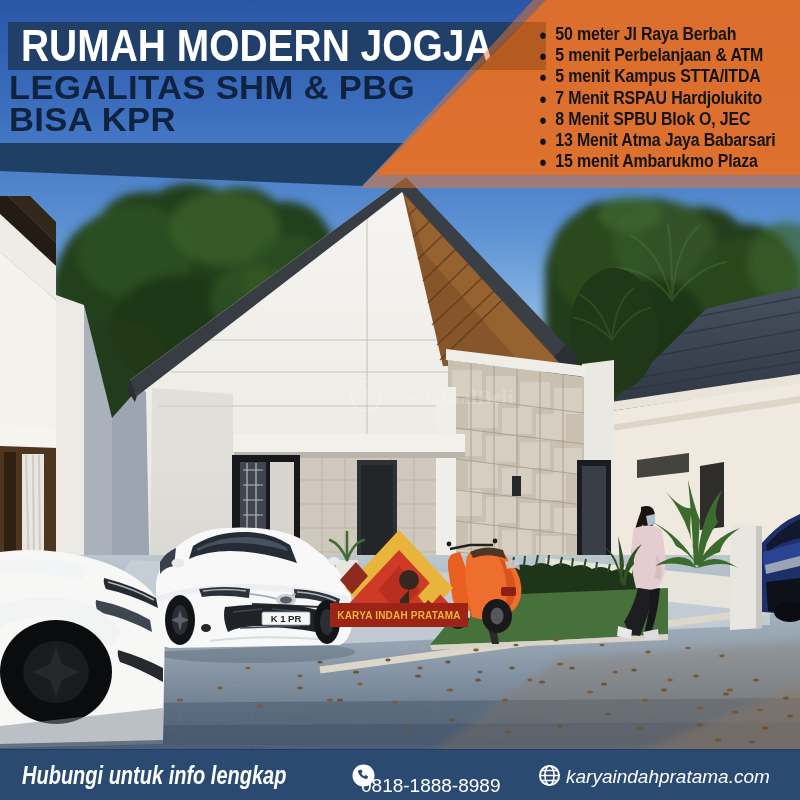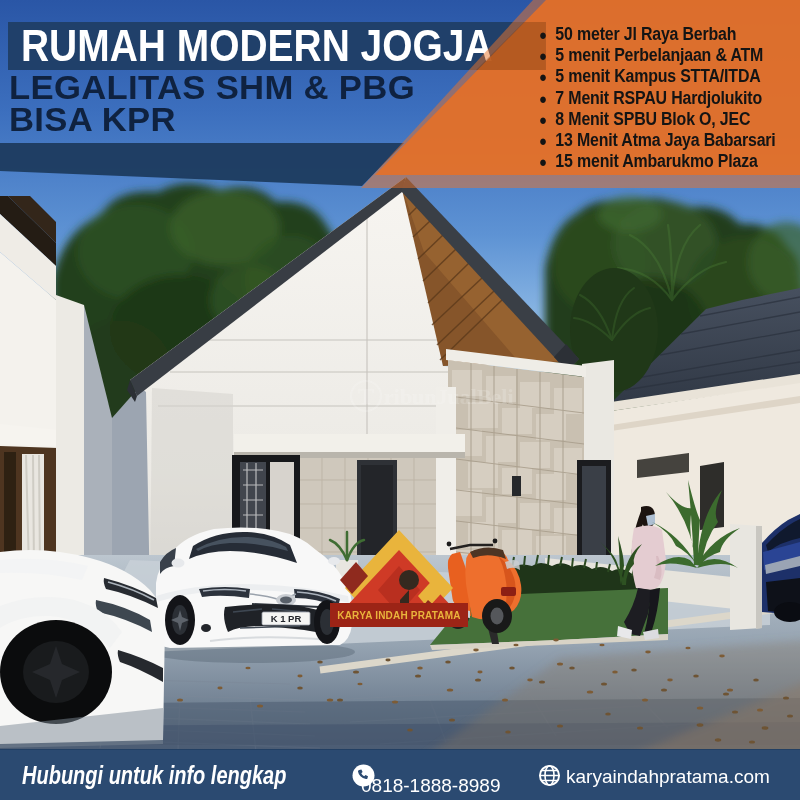--- a/index.html
+++ b/index.html
@@ -487,14 +487,14 @@
 </svg>
 
 <div class="ov" style="left:361px;top:766px;font-size:19px;color:#ffffff;white-space:nowrap;margin-top:9px;">0818-1888-8989</div>
 
 <svg class="ov" style="left:538px;top:764px;" width="23" height="23" viewBox="0 0 23 23">
   <circle cx="11.5" cy="11.5" r="9.6" fill="none" stroke="#ffffff" stroke-width="1.9"></circle>
   <ellipse cx="11.5" cy="11.5" rx="4.5" ry="9.6" fill="none" stroke="#ffffff" stroke-width="1.6"></ellipse>
   <path d="M2,11.5 L21,11.5 M3.2,6.5 L19.8,6.5 M3.2,16.5 L19.8,16.5" stroke="#ffffff" stroke-width="1.6" fill="none"></path>
 </svg>
 
-<div class="ov" style="left:566px;top:766px;font-size:19px;color:#ffffff;white-space:nowrap;">karyaindahpratama.com</div>
+<div class="ov" style="left:566px;top:766px;font-size:19px;color:#ffffff;white-space:nowrap;font-style:italic;">karyaindahpratama.com</div>
 </div>
 
 </body></html>

